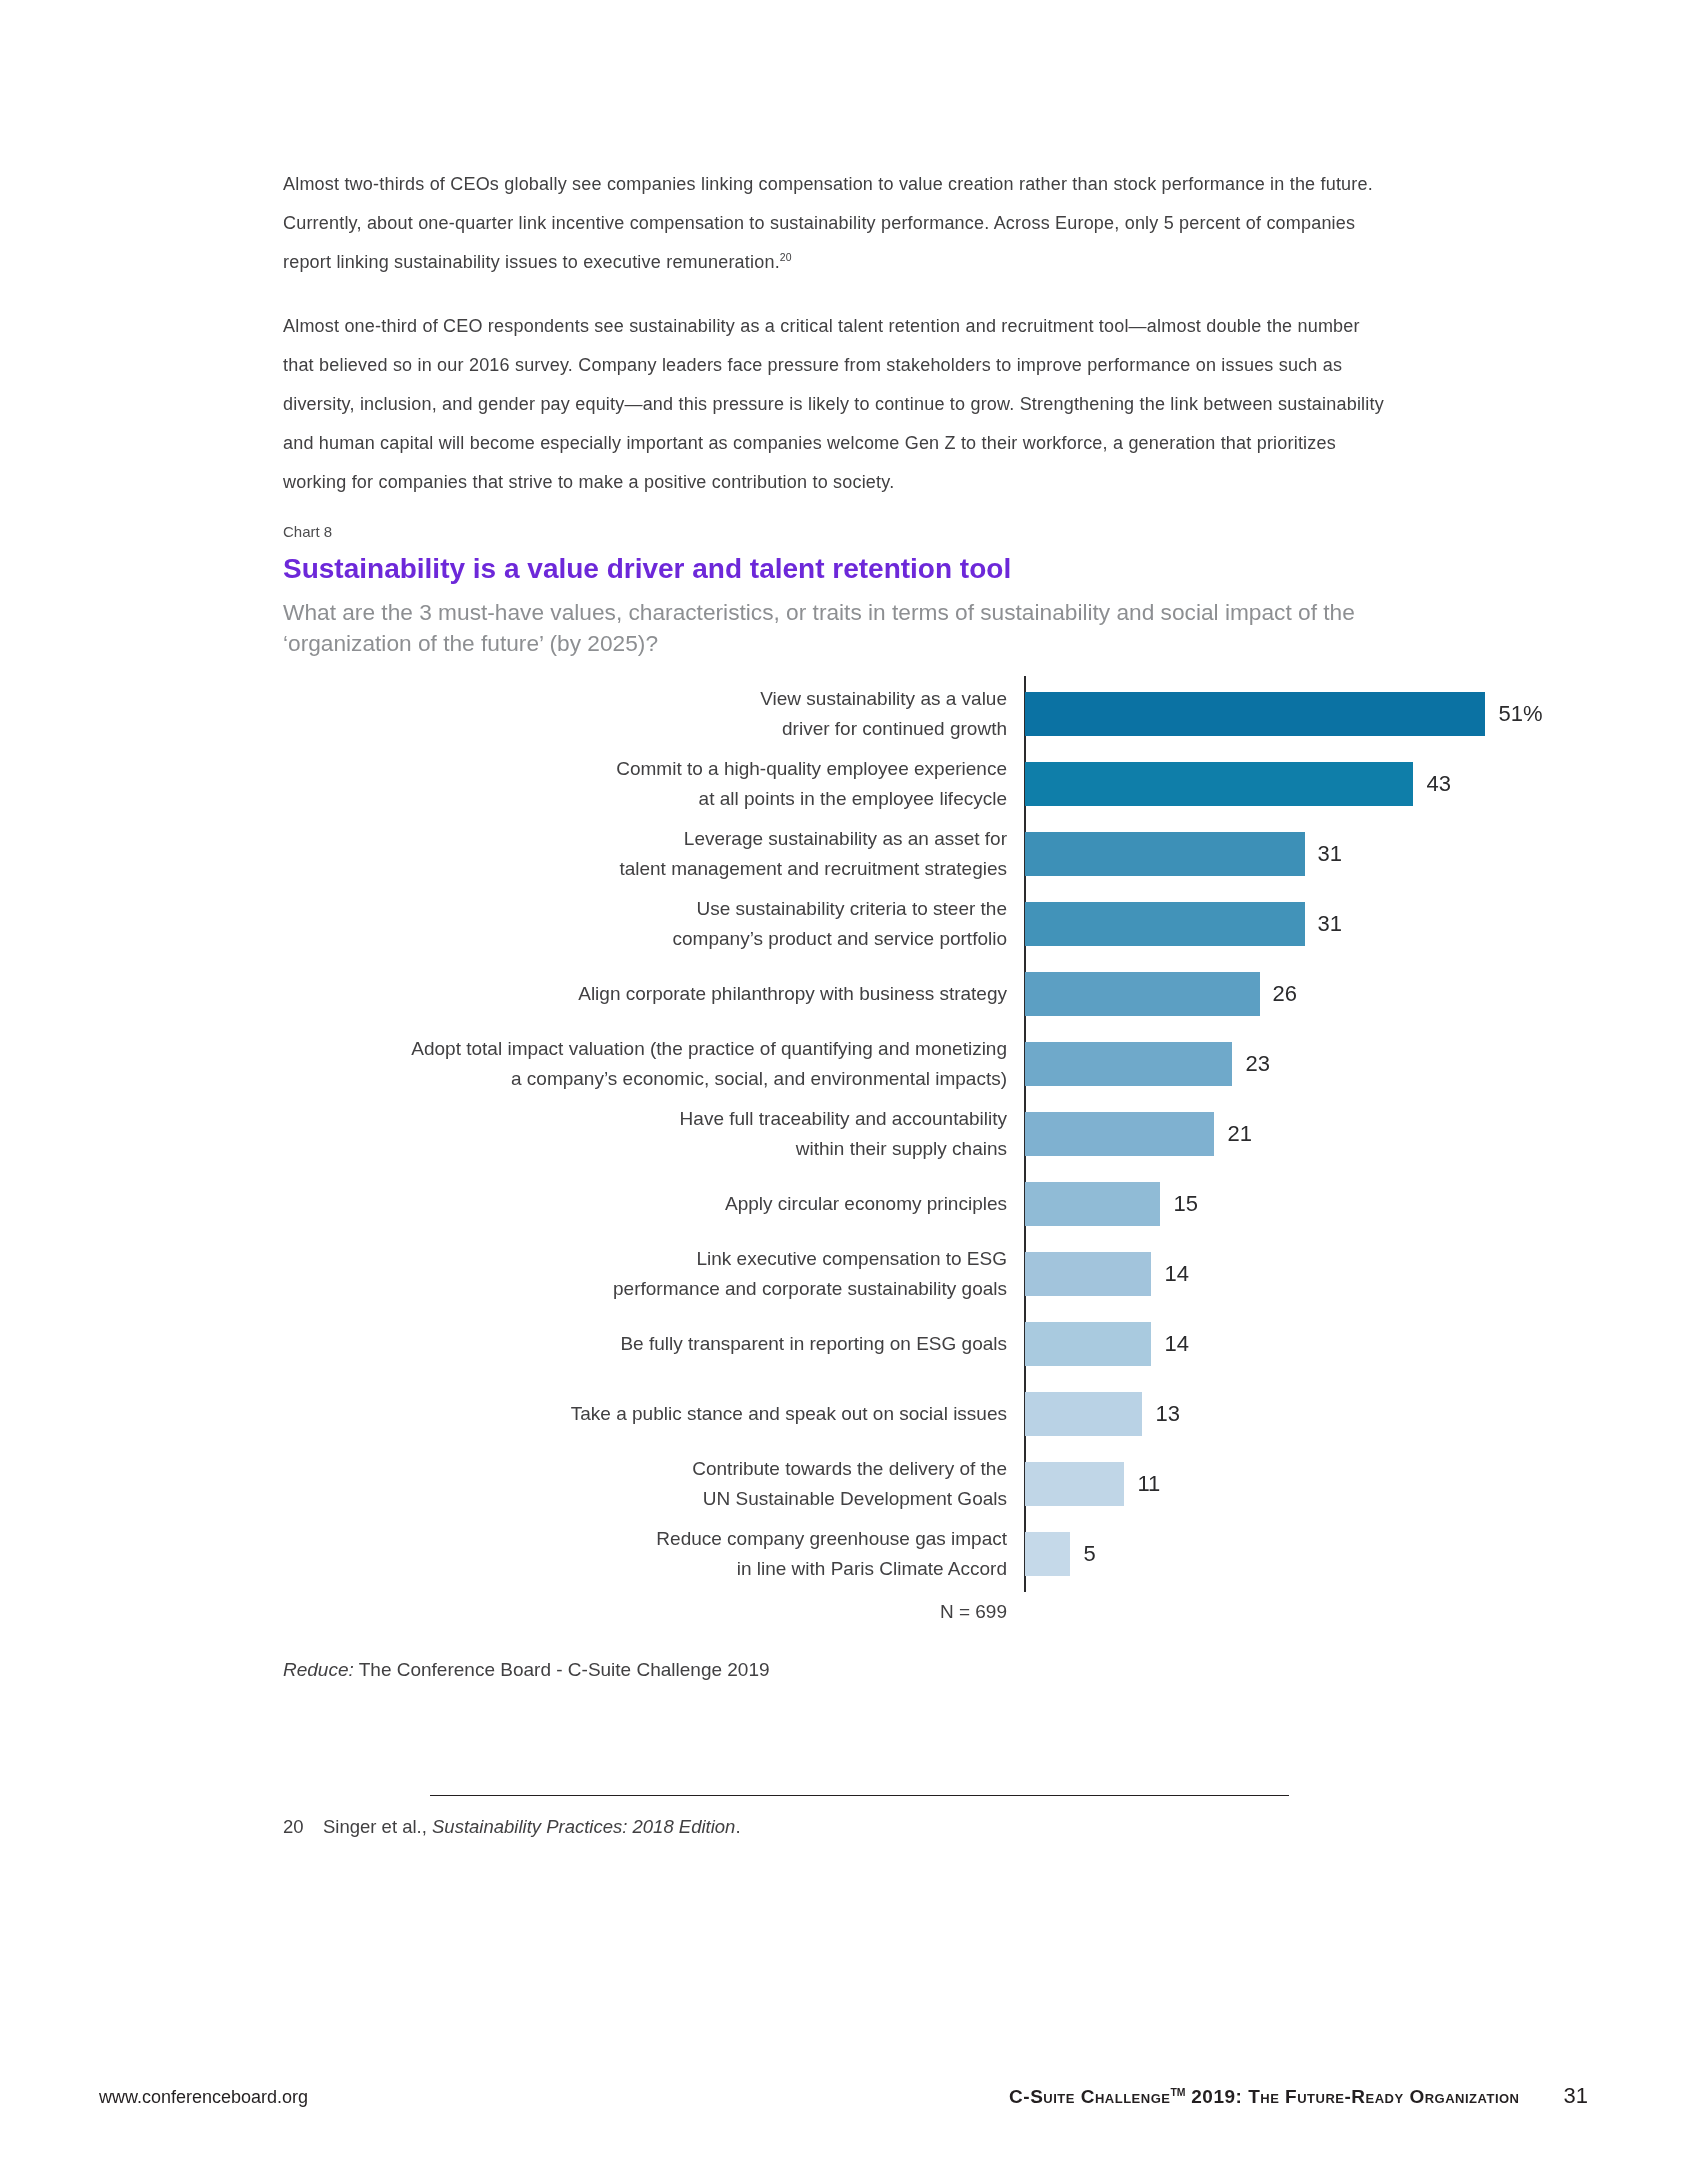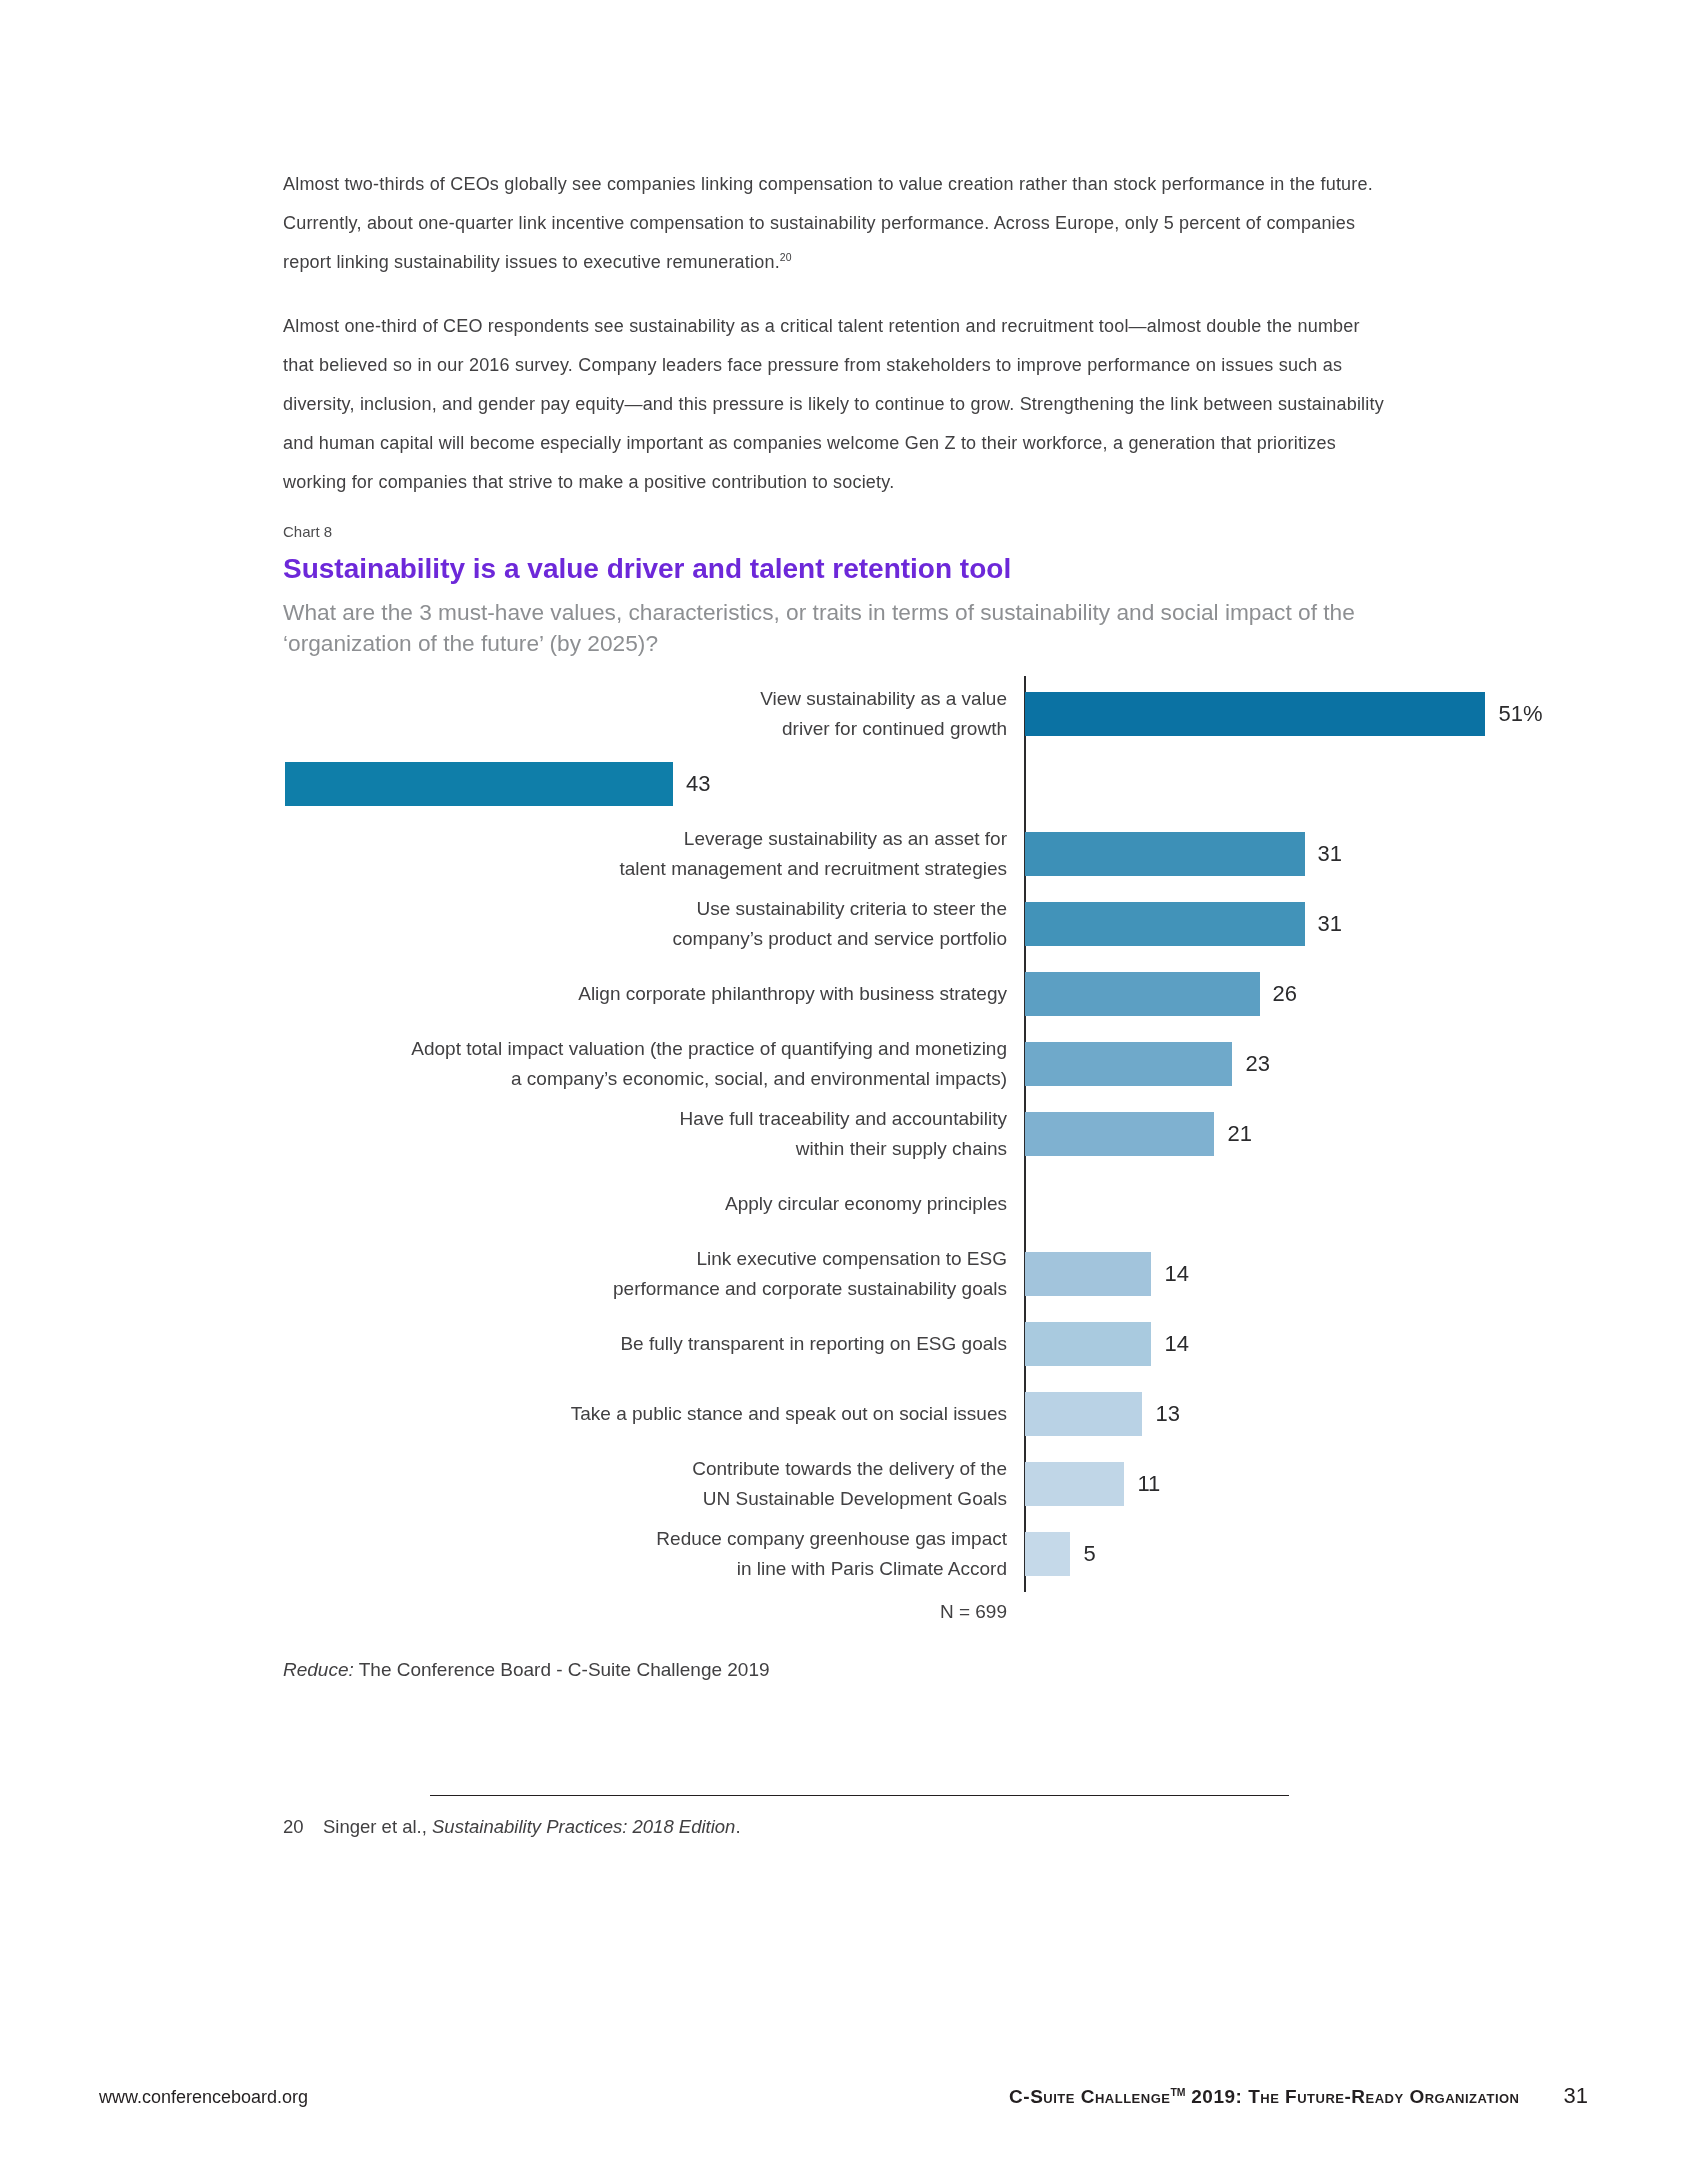--- a/index.html
+++ b/index.html
@@ -110,20 +110,24 @@
           <div class="row-label">
             <div>View sustainability as a value</div>
             <div>driver for continued growth</div>
           </div>
           <div class="row-barwrap">
             <div class="row-bar" style="width: 460px; background: rgb(11, 114, 163);"></div>
             <span class="row-value" style="left: 475px;">51%</span>
           </div>
         </div>
         <div class="chart-row">
+          <div class="row-label">
+            <div>Commit to a high-quality employee experience</div>
+            <div>at all points in the employee lifecycle</div>
+          </div>
           <div class="row-barwrap">
             <div class="row-bar" style="width: 388px; background: rgb(15, 126, 169);"></div>
             <span class="row-value" style="left: 403px;">43</span>
           </div>
         </div>
         <div class="chart-row">
           <div class="row-label">
             <div>Leverage sustainability as an asset for</div>
             <div>talent management and recruitment strategies</div>
           </div>
@@ -167,20 +171,24 @@
             <div>within their supply chains</div>
           </div>
           <div class="row-barwrap">
             <div class="row-bar" style="width: 189px; background: rgb(127, 177, 208);"></div>
             <span class="row-value" style="left: 204px;">21</span>
           </div>
         </div>
         <div class="chart-row">
           <div class="row-label">
             <div>Apply circular economy principles</div>
+          </div>
+          <div class="row-barwrap">
+            <div class="row-bar" style="width: 135px; background: rgb(144, 187, 214);"></div>
+            <span class="row-value" style="left: 150px;">15</span>
           </div>
         </div>
         <div class="chart-row">
           <div class="row-label">
             <div>Link executive compensation to ESG</div>
             <div>performance and corporate sustainability goals</div>
           </div>
           <div class="row-barwrap">
             <div class="row-bar" style="width: 126px; background: rgb(162, 196, 220);"></div>
             <span class="row-value" style="left: 141px;">14</span>

